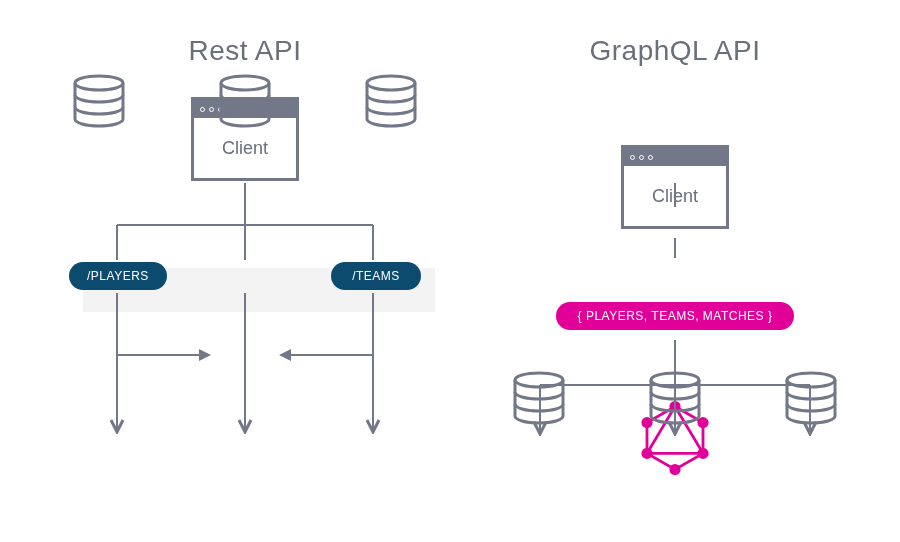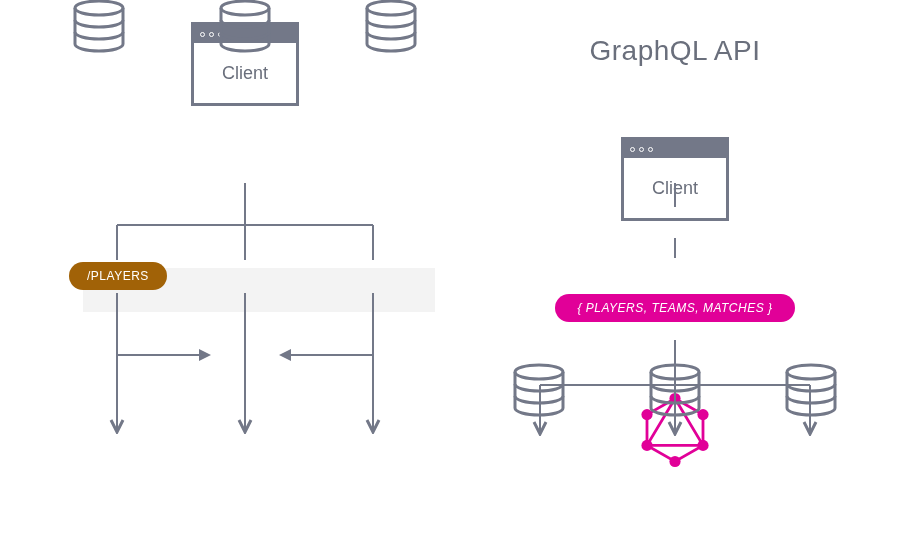--- a/index.html
+++ b/index.html
@@ -23,21 +23,21 @@
   .col.left { left: 35px; }
   .col.right { left: 485px; width: 380px; gap: 48px; }
   .title {
     font-size: 28px;
     font-weight: 400;
     color: #6A6F7C;
     margin-top: 35px;
     letter-spacing: 0.5px;
   }
   .client-box {
-    margin-top: 22px;
+    margin-top: 30px;
     width: 108px;
     border: 3px solid #737888;
     background: #ffffff;
   }
   .client-top {
     height: 18px;
     background: #737888;
     display: flex;
     align-items: center;
     padding-left: 6px;
@@ -68,33 +68,32 @@
   .endpoints {
     position: absolute;
     top: 262px;
     width: 100%;
     display: flex;
     justify-content: space-between;
     padding: 0 34px;
     z-index: 2;
   }
   .pill {
-    background: #a16207;
+    background: #0c4a6e;
     color: #fff;
     font-size: 12px;
     letter-spacing: 0.5px;
     padding: 7px 18px;
     border-radius: 14px;
     min-width: 90px;
     text-align: center;
   }
   .pill.pink {
     background: #E10098;
     padding: 7px 22px;
-    font-style: italic;
   }
   .db-row {
     position: absolute;
     bottom: 52px;
     width: 100%;
     display: flex;
     justify-content: space-between;
     padding: 0 34px;
   }
   .col.right .db-row { padding: 0 24px; }
@@ -108,34 +107,36 @@
     margin-top: 20px;
   }
   .query-pill-row {
     margin-top: 25px;
   }
 </style>
 </head>
 <body>
 
 <div class="col left">
+  <div class="title">Rest API</div>
 
   <div class="client-box">
     <div class="client-top">
       <div class="dot"></div>
       <div class="dot"></div>
       <div class="dot"></div>
     </div>
     <div class="client-body">Client</div>
   </div>
 
   <div class="endpoints-shadow"></div>
 
   <div class="endpoints">
     <div class="pill">/PLAYERS</div>
+    <div class="pill">/TEAMS</div>
   </div>
 
   <svg class="connector-svg" width="420" height="500">
     <defs>
       <marker id="arrow" markerWidth="8" markerHeight="8" refX="6" refY="4" orient="auto">
         <path d="M1,1 L7,4 L1,7" fill="none" stroke="#737888" stroke-width="1.5"></path>
       </marker>
       <marker id="tri" markerWidth="8" markerHeight="8" refX="4" refY="4" orient="auto">
         <path d="M1,1 L7,4 L1,7 Z" fill="#737888"></path>
       </marker>

